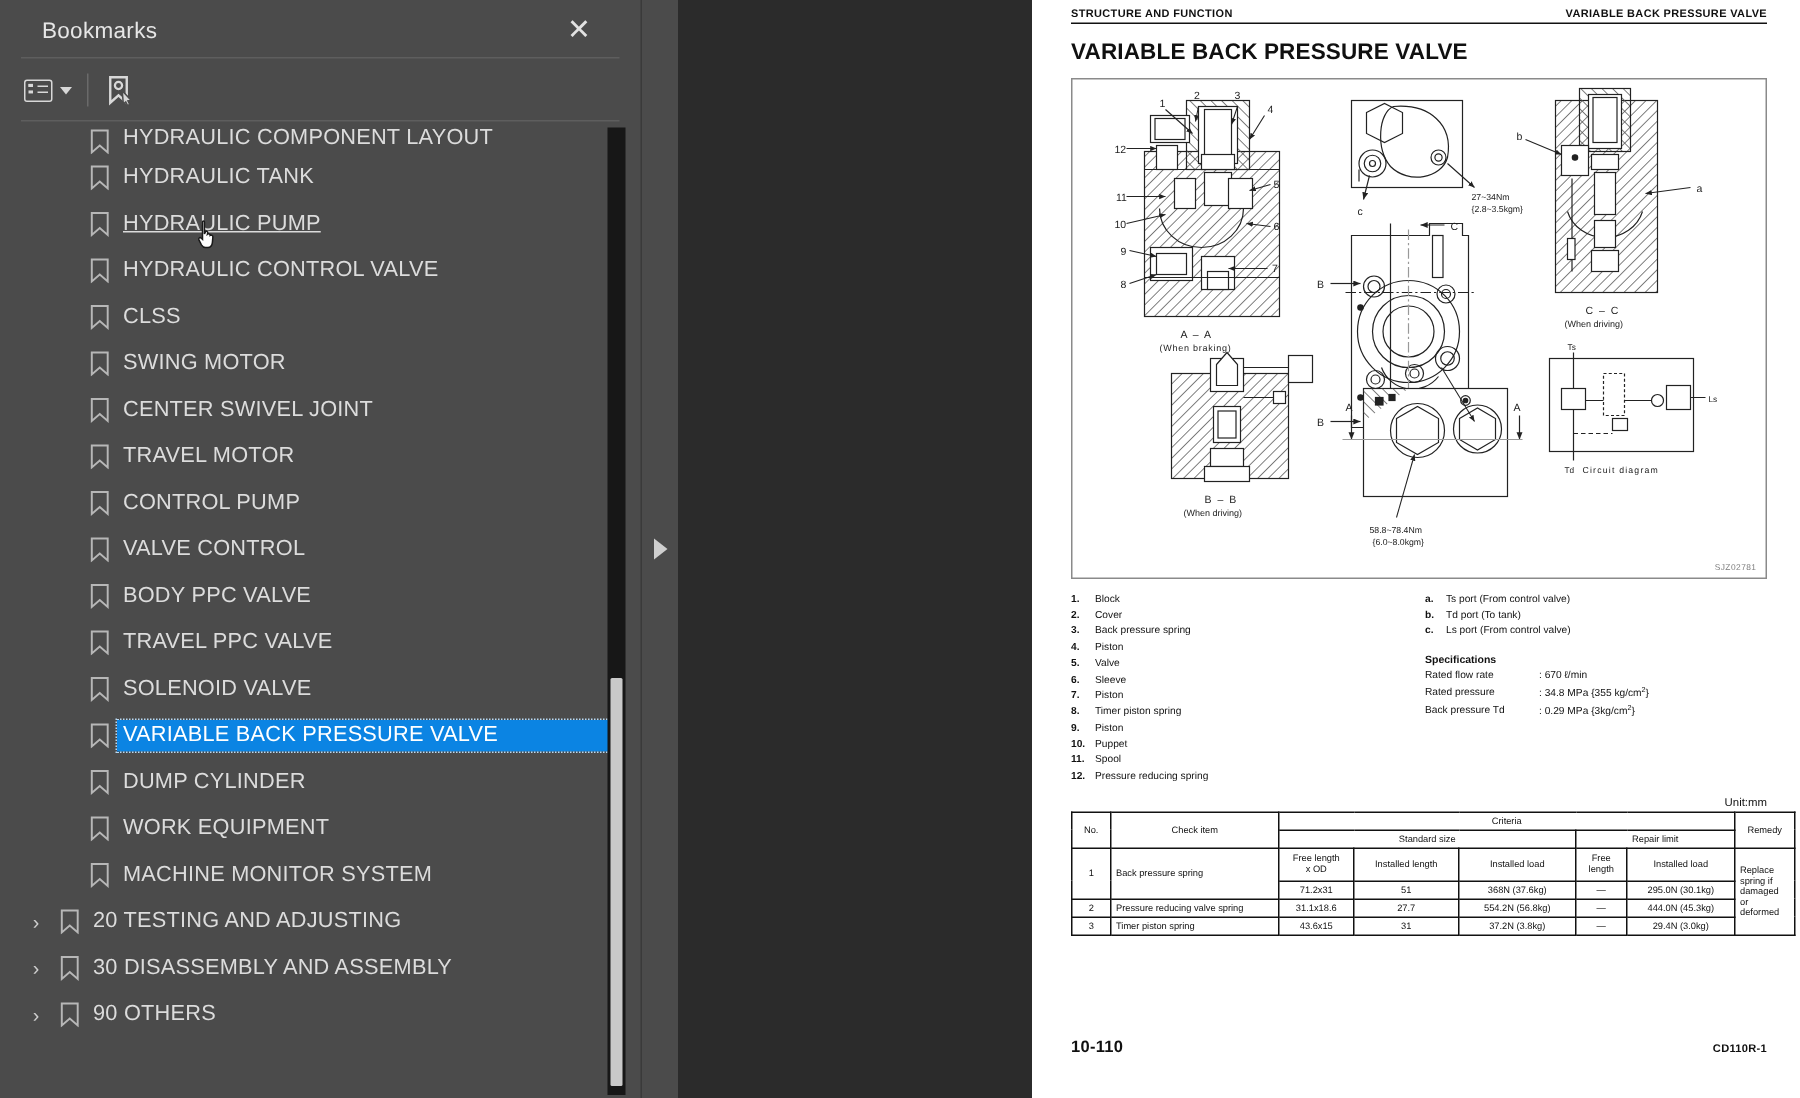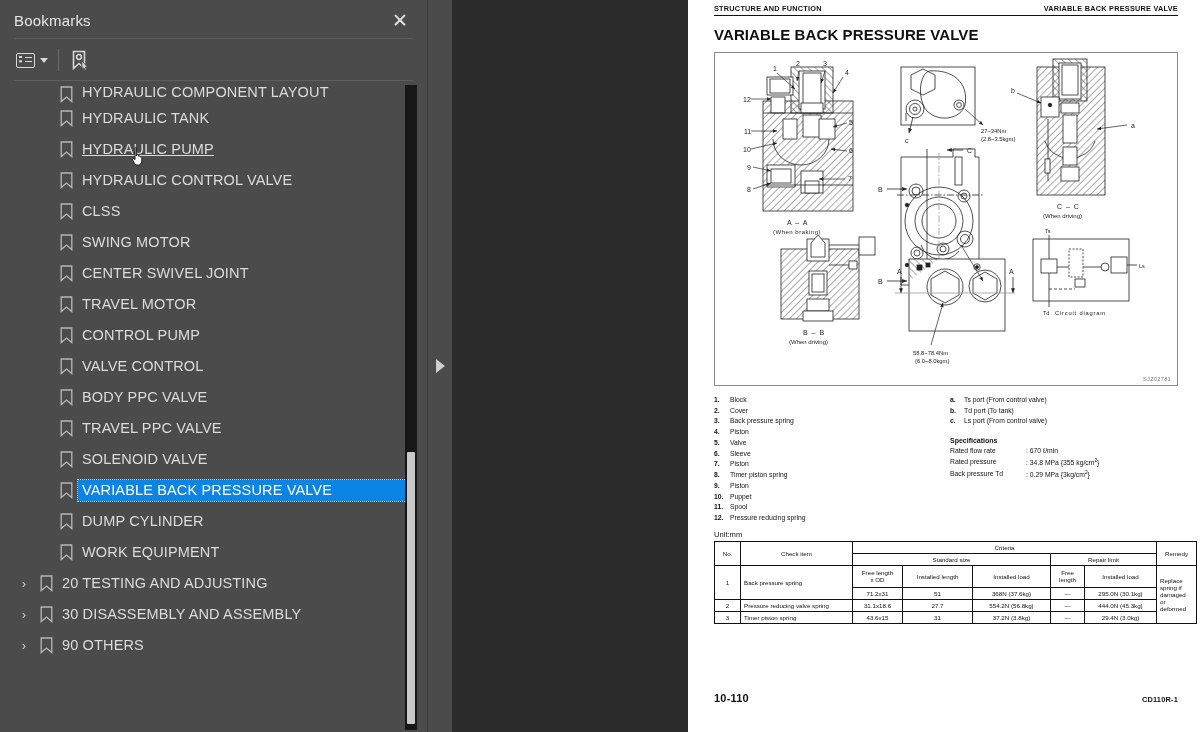--- a/index.html
+++ b/index.html
@@ -15,21 +15,21 @@
   
   #bookmark-panel {
     position: absolute; left: 0; top: 0;
     width: 428px; height: 732px;
     background: #4b4b4b;
     border-right: 1px solid #3a3a3a;
   }
   #panel-header {
     position: relative;
     height: 40px;
-    padding: 0 14px;
+    padding: 0 28px;
     display: flex; align-items: center; justify-content: space-between;
   }
   #panel-title {
     font-size: 15px; color: #e6e6e6; letter-spacing: .2px;
   }
   #panel-close {
     width: 26px; height: 26px;
     display: flex; align-items: center; justify-content: center;
     color: #e2e2e2; font-size: 19px; line-height: 1;
     cursor: pointer; user-select: none;
@@ -202,21 +202,21 @@
   .leg-num.alpha { width: 14px; flex: 0 0 14px; }
   .leg-txt { }
   #spec-title { font-weight: bold; margin-top: 8px; font-size: 7px; }
   .spec-row { display: flex; }
   .spec-k { width: 76px; flex: 0 0 76px; }
   .spec-v { }
   .spec-v sup { font-size: 4.8px; vertical-align: super; }
 
   
   #unit-line {
-    text-align: left; font-size: 7.6px; margin-top: 6px; margin-bottom: 2px;
+    text-align: right; font-size: 7.6px; margin-top: 6px; margin-bottom: 2px;
   }
   #spec-table {
     width: 100%;
     border-collapse: collapse;
     font-size: 6.2px;
     color: #111;
     table-layout: fixed;
   }
   #spec-table td, #spec-table th {
     border: 0.9px solid #111;
@@ -410,20 +410,29 @@
           <span class="bmlabel">DUMP CYLINDER</span>
         </div>
         <div class="bm-row indent">
           <span class="twisty empty">›</span>
           <span class="bmicon">
             <svg width="13" height="17" viewBox="0 0 13 17">
               <path d="M1.2 1 h10.6 v14.6 l-5.3 -4.6 l-5.3 4.6 z" fill="none" stroke="#b7b7b7" stroke-width="1.3"></path>
             </svg>
           </span>
           <span class="bmlabel">WORK EQUIPMENT</span>
+        </div>
+        <div class="bm-row indent">
+          <span class="twisty empty">›</span>
+          <span class="bmicon">
+            <svg width="13" height="17" viewBox="0 0 13 17">
+              <path d="M1.2 1 h10.6 v14.6 l-5.3 -4.6 l-5.3 4.6 z" fill="none" stroke="#b7b7b7" stroke-width="1.3"></path>
+            </svg>
+          </span>
+          <span class="bmlabel">MACHINE MONITOR SYSTEM</span>
         </div>
         <div class="bm-row">
           <span class="twisty">›</span>
           <span class="bmicon">
             <svg width="13" height="17" viewBox="0 0 13 17">
               <path d="M1.2 1 h10.6 v14.6 l-5.3 -4.6 l-5.3 4.6 z" fill="none" stroke="#b7b7b7" stroke-width="1.3"></path>
             </svg>
           </span>
           <span class="bmlabel">20 TESTING AND ADJUSTING</span>
         </div>

